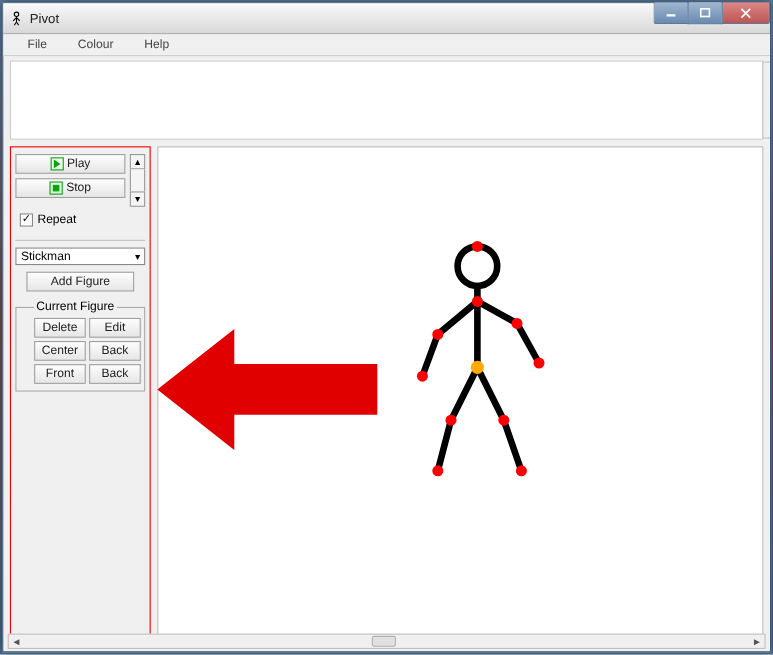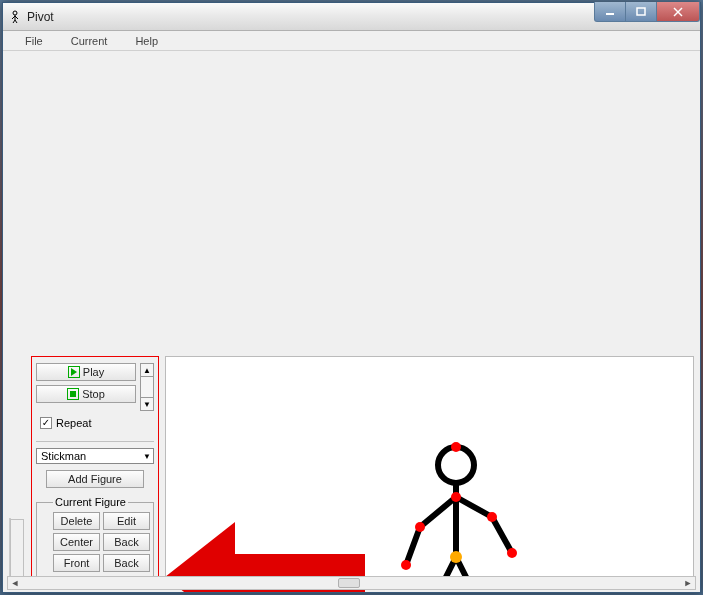--- a/index.html
+++ b/index.html
@@ -57,25 +57,24 @@
     display: flex;
     align-items: center;
     padding: 0 6px;
     gap: 12px;
     color: #444;
   }
   .menubar span { cursor: default; padding-left: 16px; }
   .content {
     flex: 1;
     display: flex;
-    flex-direction: row;
+    flex-direction: column;
     padding: 2px;
-    gap: 12px;
+    gap: 2px;
     overflow: hidden;
-    align-items: flex-end;
   }
   .timeline-strip {
     height: 72px;
     background: #fff;
     border: 1px solid #ccc;
     margin: 2px 4px 0 4px;
     position: relative;
   }
   .timeline-strip::after {
     content:"";
@@ -189,21 +188,21 @@
           <svg width="10" height="10">
             <line x1="1" y1="1" x2="9" y2="9" stroke="#fff" stroke-width="1.5"></line>
             <line x1="9" y1="1" x2="1" y2="9" stroke="#fff" stroke-width="1.5"></line>
           </svg>
         </div>
     </div>
   </div>
 
   <div class="menubar">
     <span>File</span>
-    <span>Current</span>
+    <span>Colour</span>
     <span>Help</span>
   </div>
 
   <div class="content">
     <div class="timeline-strip"></div>
 
     <div class="main-row">
       <div class="side-panel">
 
         <div class="play-row">

